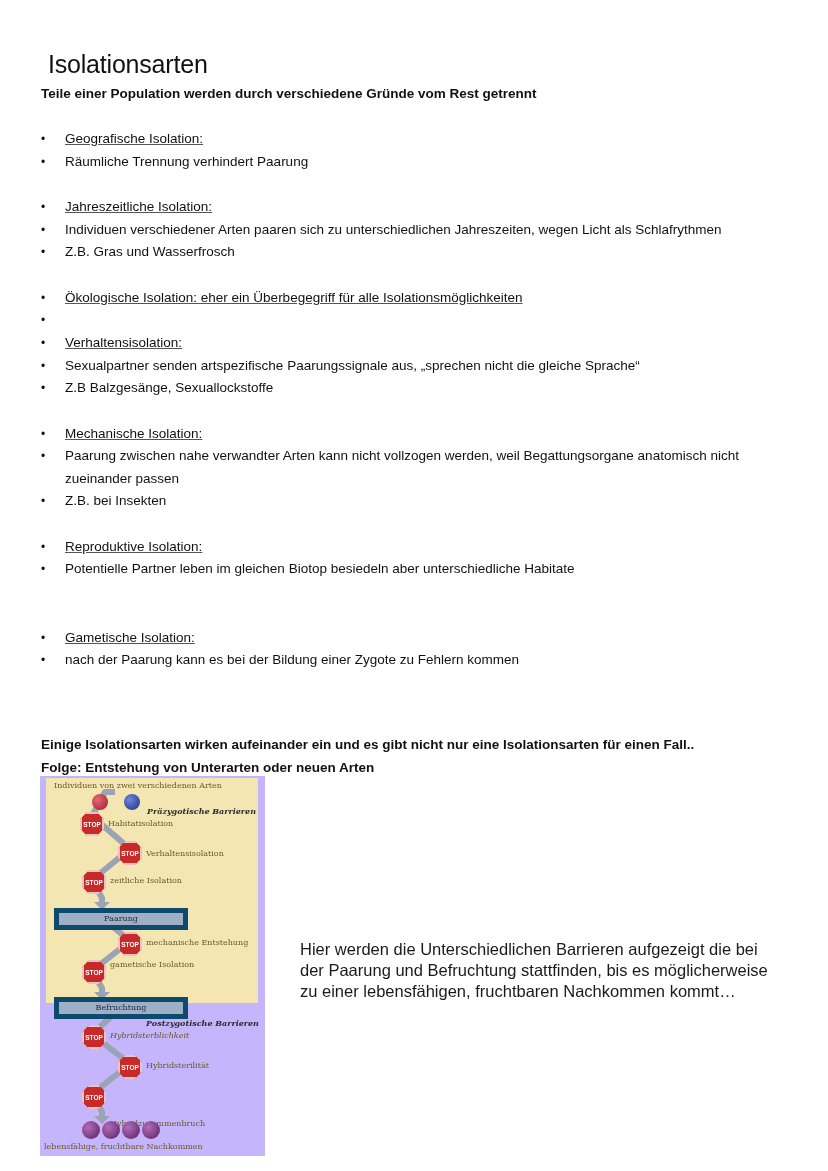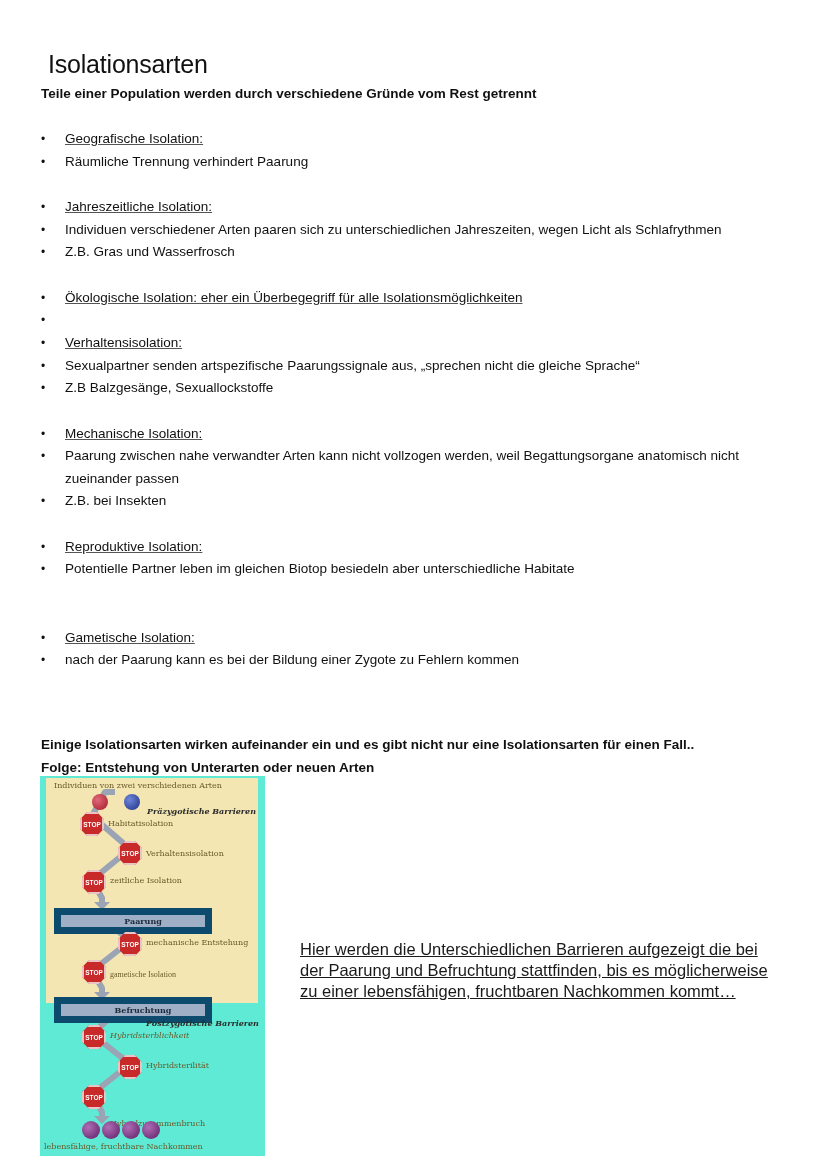--- a/index.html
+++ b/index.html
@@ -9,36 +9,36 @@
     .subtitle { position: absolute; left: 41px; top: 86px; font-size: 13.5px; font-weight: bold; }
     .list { position: absolute; left: 41px; top: 128px; width: 740px; font-size: 13.5px; }
     .row { position: relative; padding-left: 24px; line-height: 22.5px; }
     .row .dot { position: absolute; left: 0; top: 0; font-size: 12px; }
     .row.heading .txt { text-decoration: underline; text-decoration-color: #555; }
     .gap { height: 23px; }
     .gap-lg { height: 46px; }
     .summary { position: absolute; left: 41px; top: 721px; font-size: 13.5px; font-weight: bold; line-height: 22.5px; margin-top: 13px; }
 
     
-    .diagram { position: absolute; left: 40px; top: 776px; width: 225px; height: 380px; background: #5eead4; overflow: hidden; }
+    .diagram { position: absolute; left: 40px; top: 776px; width: 225px; height: 380px; background: #c4b5fd; overflow: hidden; }
     .diagram .yellow { position: absolute; left: 6px; top: 2px; width: 212px; height: 225px; background: #f3e6b3; }
     .dlabel { position: absolute; font-family: "DejaVu Serif", serif; font-size: 8px; color: #6b5a2a; white-space: nowrap; }
     .dlabel.strong { color: #2b2b2b; font-weight: bold; font-style: italic; }
     .stop { position: absolute; width: 20px; height: 20px; background: #c82a2a; border: 2px solid #e9c4c4;
             clip-path: polygon(30% 0,70% 0,100% 30%,100% 70%,70% 100%,30% 100%,0 70%,0 30%);
             color: #fff; font-size: 6.5px; font-weight: bold; display: flex; align-items: center; justify-content: center; }
-    .bar { position: absolute; left: 14px; width: 124px; height: 12px; background: #9eafc6; border: 7px solid #0c4a6e;
-           font-family: "DejaVu Serif", serif; font-size: 8px; font-weight: bold; color: #1f2a3a; text-align: center; line-height: 12px; padding-left: 20px; }
+    .bar { position: absolute; left: 14px; width: 124px; height: 12px; background: #9eafc6; border: 5px solid #0c4a6e;
+           font-family: "DejaVu Serif", serif; font-size: 8px; font-weight: normal; color: #1f2a3a; text-align: center; line-height: 12px; }
     .ball { position: absolute; width: 16px; height: 16px; border-radius: 50%; }
     .ball.red { background: radial-gradient(circle at 35% 35%, #e06a78, #a3162a); }
     .ball.blue { background: radial-gradient(circle at 35% 35%, #6f86d8, #1c2f86); }
     .ball.purple { width: 18px; height: 18px; background: radial-gradient(circle at 35% 35%, #b06db6, #5b1d63); }
     svg.path { position: absolute; left: 0; top: 0; }
 
-    .caption { position: absolute; left: 300px; top: 939px; width: 470px; font-size: 16.5px; line-height: 21px; color: #1a1a1a; text-decoration: underline; }
+    .caption { position: absolute; left: 300px; top: 939px; width: 470px; font-size: 16.5px; line-height: 21px; color: #1a1a1a; }
   </style>
 </head>
 <body>
 
 <div class="title">Isolationsarten</div>
 <div class="subtitle">Teile einer Population werden durch verschiedene Gründe vom Rest getrennt</div>
 
 <div class="list">
 
   <div class="row heading"><span class="dot">•</span><span class="txt">Geografische Isolation:</span></div>
@@ -103,21 +103,21 @@
   <div class="stop" style="left:78px; top:65px;">STOP</div>
   <div class="dlabel" style="left:106px; top:73px;">Verhaltensisolation</div>
   <div class="stop" style="left:42px; top:94px;">STOP</div>
   <div class="dlabel" style="left:70px; top:100px;">zeitliche Isolation</div>
 
   <div class="bar" style="top:132px;">Paarung</div>
 
   <div class="stop" style="left:78px; top:156px;">STOP</div>
   <div class="dlabel" style="left:106px; top:162px;">mechanische Entstehung</div>
   <div class="stop" style="left:42px; top:184px;">STOP</div>
-  <div class="dlabel" style="left:70px; top:194px;font-family:Liberation Serif, serif;">gametische Isolation</div>
+  <div class="dlabel" style="left:70px; top:184px;">gametische Isolation</div>
 
   <div class="bar" style="top:221px;">Befruchtung</div>
   <div class="dlabel strong" style="left:106px; top:242px;">Postzygotische Barrieren</div>
 
   <div class="stop" style="left:42px; top:249px;">STOP</div>
   <div class="dlabel" style="left:70px; top:255px;font-style:italic;">Hybridsterblichkeit</div>
   <div class="stop" style="left:78px; top:279px;">STOP</div>
   <div class="dlabel" style="left:106px; top:285px;">Hybridsterilität</div>
   <div class="stop" style="left:42px; top:309px;">STOP</div>
   <div class="dlabel" style="left:70px; top:315px;margin-top:28px;">Hybridzusammenbruch</div>

